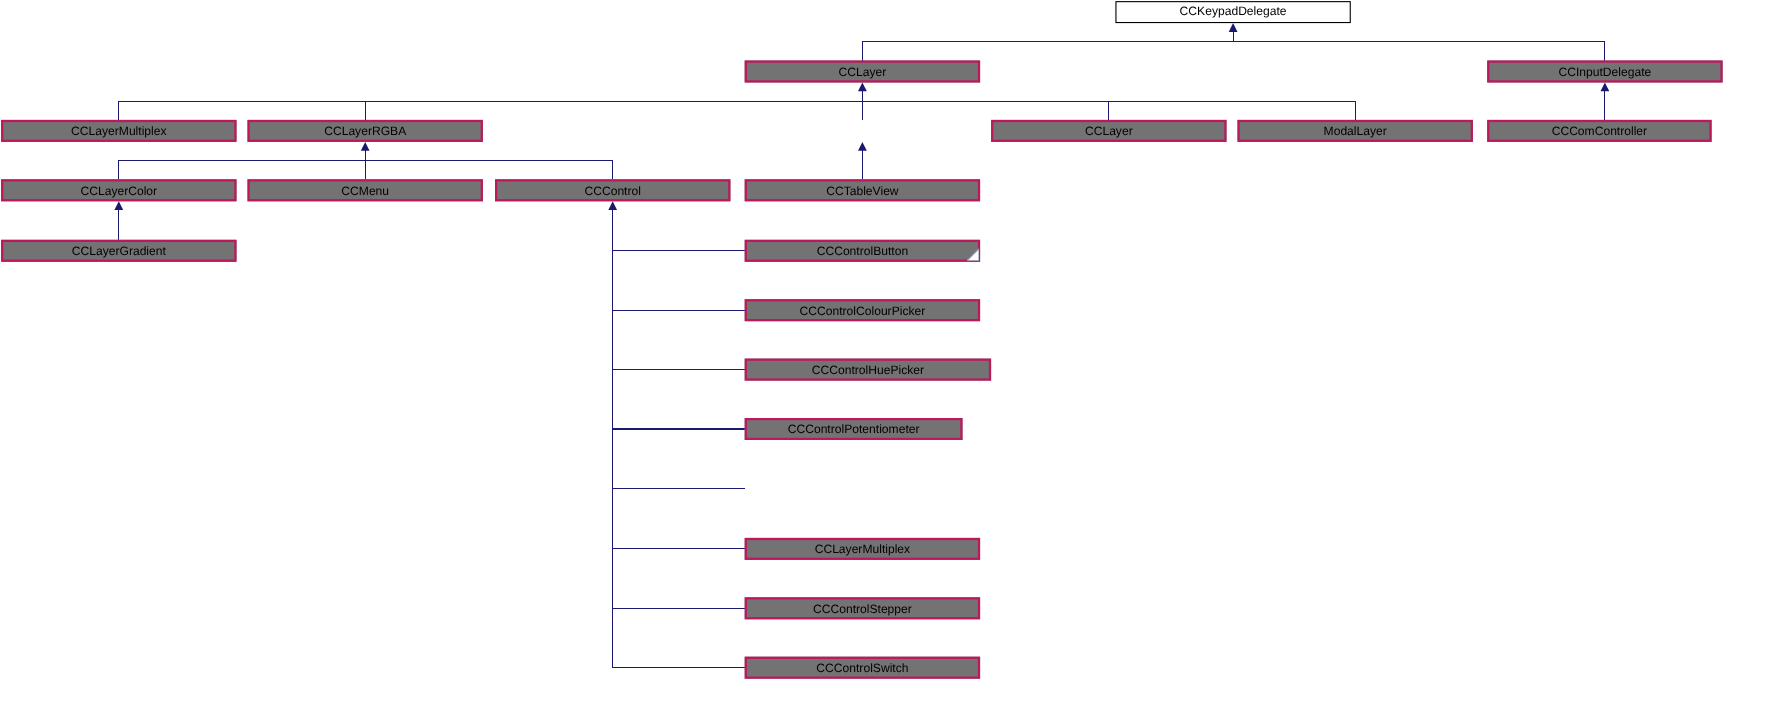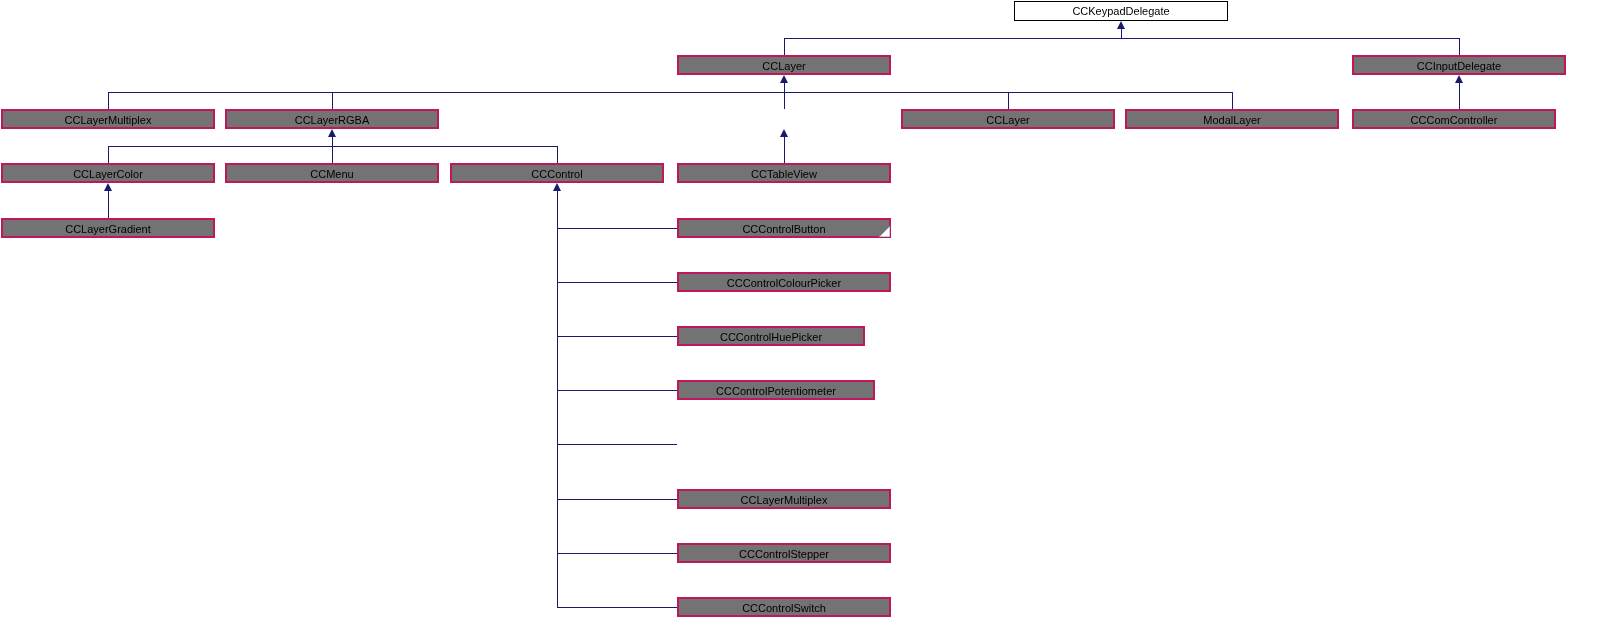--- a/index.html
+++ b/index.html
@@ -142,21 +142,21 @@
   </div>
   <div class="node" style="left:677px;top:272px;width:214px">
     <span class="node-label">CCControlColourPicker</span>
   </div>
   <div class="node" style="left:677px;top:218px;width:214px">
     <span class="node-label">CCControlButton</span>
     <svg class="fold" width="11" height="11" viewBox="0 0 11 11">
       <polygon points="0,11 11,0 11,11" fill="#ffffff" stroke="#8c96b5" stroke-width="1"></polygon>
     </svg>
   </div>
-  <div class="node" style="left:677px;top:326px;width:188px">
+  <div class="node" style="left:677px;top:326px;width:224px">
     <span class="node-label">CCControlHuePicker</span>
   </div>
   <div class="node" style="left:677px;top:380px;width:198px">
     <span class="node-label">CCControlPotentiometer</span>
   </div>
   <div class="node" style="left:677px;top:489px;width:214px">
     <span class="node-label">CCLayerMultiplex</span>
   </div>
   <div class="node" style="left:677px;top:543px;width:214px">
     <span class="node-label">CCControlStepper</span>

